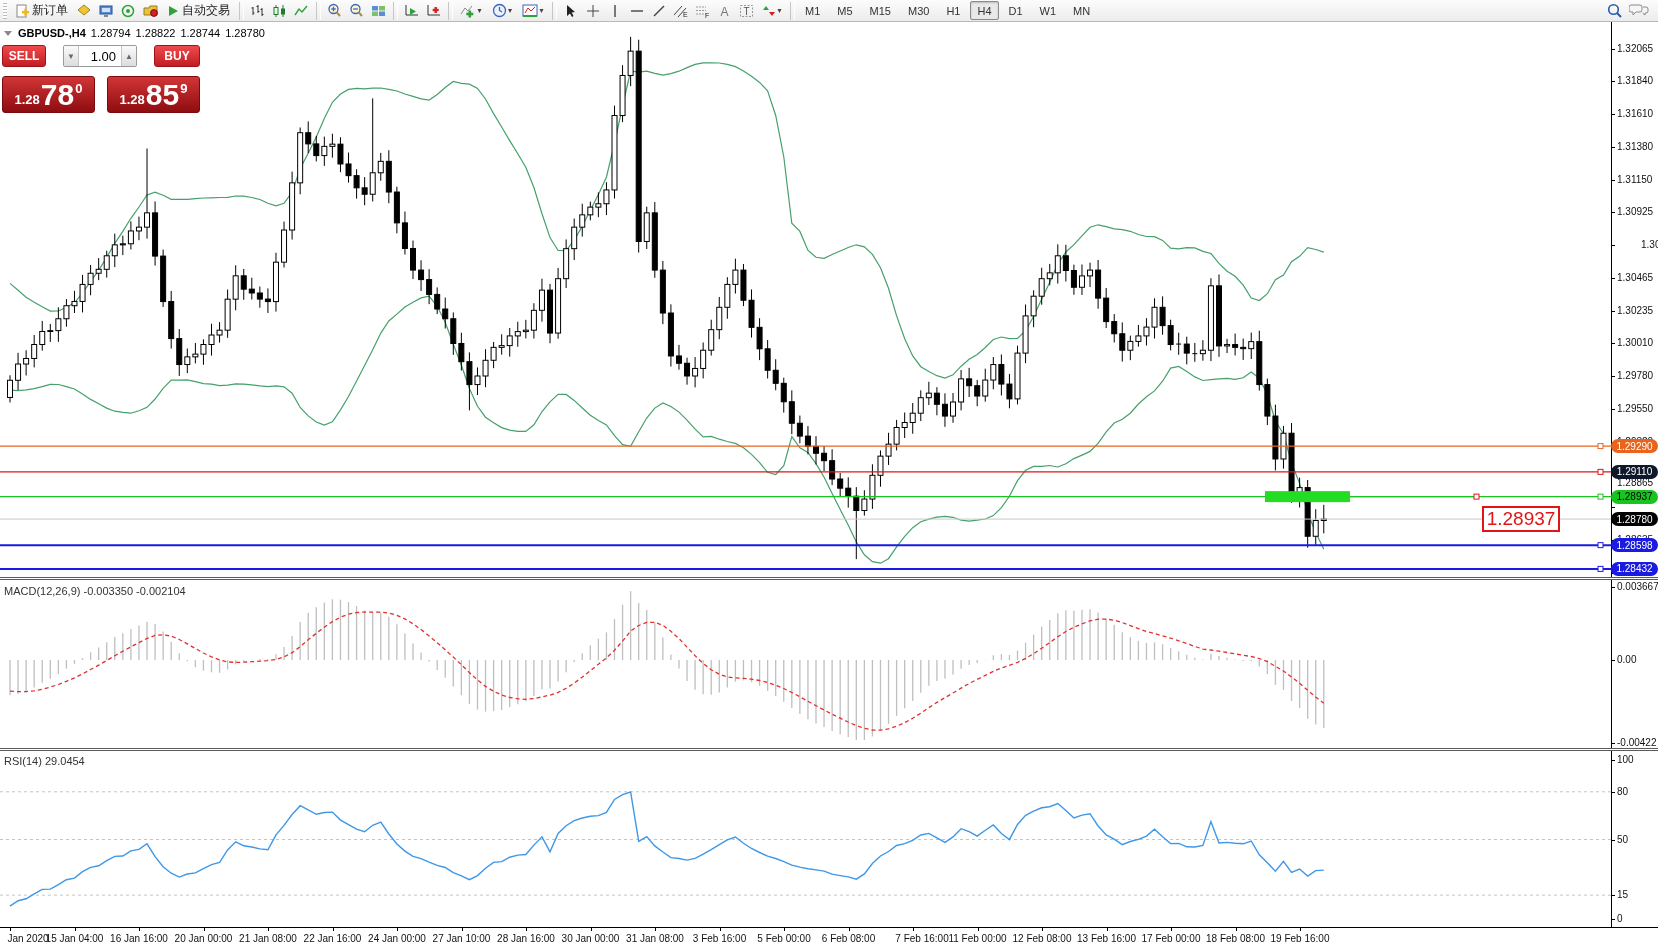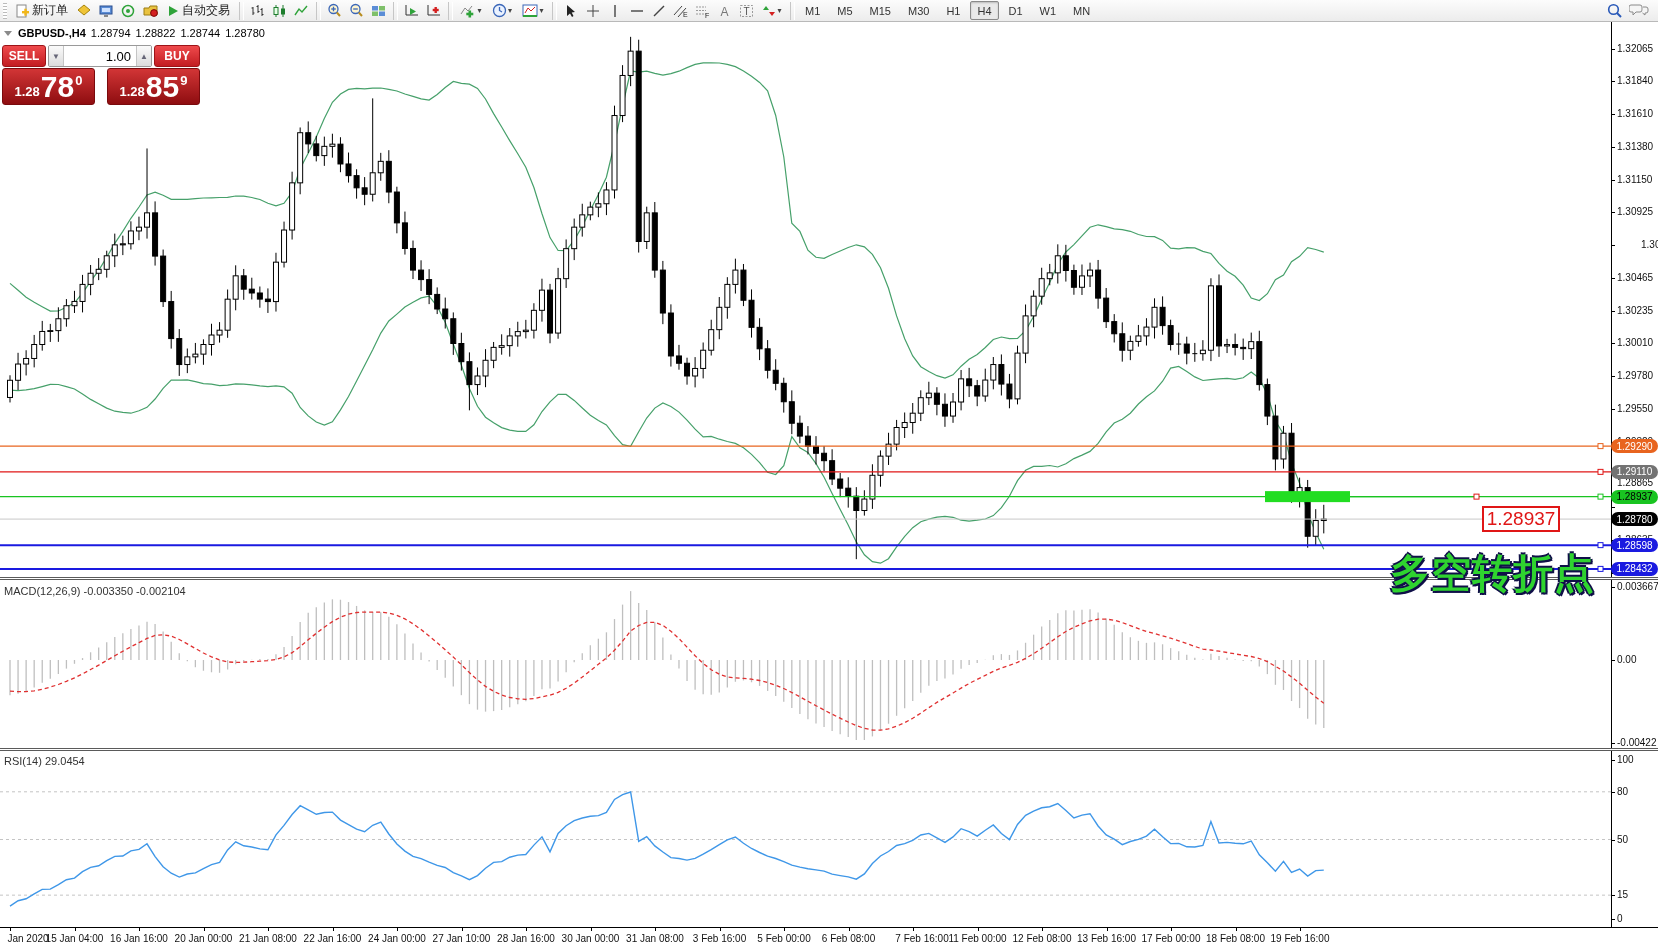--- a/index.html
+++ b/index.html
@@ -42,30 +42,30 @@
   .ind-label { position:absolute; left:4px; font-size:11px; color:#333; }
   .ind-label b { font-weight:400; color:#333; }
 
   
   .title-overlay { position:absolute; left:4px; top:5px; font-size:11px; color:#000;
     display:flex; align-items:center; gap:5px; }
   .collapse-tri { width:0; height:0; border-left:4px solid transparent; border-right:4px solid transparent;
     border-top:5px solid #8a8a8a; margin-right:1px; }
 
   .trade-panel { position:absolute; left:2px; top:23px; width:198px; }
-  .tp-row1 { display:flex; height:22px; gap:2px; }
+  .tp-row1 { display:flex; height:22px; gap:17px; }
   .tp-btn { flex:0 0 44px; background:linear-gradient(#ef4a4c,#c21d22); color:#fff; font-size:12px;
     font-weight:bold; display:flex; align-items:center; justify-content:center; border-radius:3px;
     border:1px solid #9d1418; }
   .tp-btn.buy { flex:0 0 46px; }
   .tp-spin { flex:1; display:flex; border:1px solid #9a9a9a; border-radius:2px; background:#fff; overflow:hidden; }
   .tp-arrow { width:15px; background:linear-gradient(#fafafa,#dcdcdc); color:#667; font-size:8px;
     display:flex; align-items:center; justify-content:center; border-left:1px solid #c5c5c5; border-right:1px solid #c5c5c5; }
   .tp-val { flex:1; font-size:13px; color:#000; display:flex; align-items:center; justify-content:flex-end; padding-right:5px; }
-  .tp-row2 { display:flex; margin-top:1px; gap:12px; }
+  .tp-row2 { display:flex; margin-top:9px; gap:12px; }
   .tp-price { flex:1; height:37px; background:linear-gradient(#d23536,#8e0d10); border:1px solid #7a0a0d;
     border-radius:3px; color:#fff; display:flex; align-items:center; justify-content:center; }
   .tp-price .small { font-size:13px; font-weight:bold; margin:10px 1px 0 0; }
   .tp-price .big { font-size:30px; font-weight:bold; line-height:30px; }
   .tp-price .sup { font-size:13px; font-weight:bold; margin:-12px 0 0 1px; }
 
   .callout-box { position:absolute; left:1482px; top:484px; width:78px; height:26px; background:#fff;
     border:2px solid #e01616; color:#e01616; font-size:19px; display:flex; align-items:center;
     justify-content:center; }
   .cn-note { position:absolute; left:1390px; top:524px; font-size:40px; font-weight:bold; color:#2fd32f;
@@ -867,21 +867,21 @@
         <div class="tick-label" style="top: 446.014px;">1.29095</div>
         <div class="tick-mark" style="top: 484.928px;"></div>
         <div class="tick-label" style="top: 455px;">1.28865</div>
         <div class="tick-mark" style="top: 517.841px;"></div>
         <div class="tick-label" style="top: 511.841px;">1.28635</div>
         <div class="tick-mark" style="top: 550.755px;"></div>
         <div class="tick-label" style="top: 544.755px;">1.28405</div>
       </div>
     <div id="price-specials">
         <div class="plabel" style="top: 417.109px; background: rgb(232, 100, 31); color: rgb(255, 255, 255);">1.29290</div>
-        <div class="plabel" style="top: 442.868px; background: #737373; color: rgb(255, 255, 255);">1.29110</div>
+        <div class="plabel" style="top: 442.868px; background: #0f172a; color: rgb(255, 255, 255);">1.29110</div>
         <div class="plabel" style="top: 467.624px; background: rgb(25, 196, 33); color: rgb(0, 0, 0);">1.28937</div>
         <div class="plabel" style="top: 490.092px; background: rgb(0, 0, 0); color: rgb(255, 255, 255);">1.28780</div>
         <div class="plabel" style="top: 516.136px; background: rgb(26, 26, 224); color: rgb(255, 255, 255);">1.28598</div>
         <div class="plabel" style="top: 539.891px; background: rgb(26, 26, 224); color: rgb(255, 255, 255);">1.28432</div>
       </div>
     <div id="macd-axis">
         <div class="tick-mark" style="top: 565px;"></div>
         <div class="tick-label" style="top: 559px;">0.003667</div>
         <div class="tick-mark" style="top: 638px;"></div>
         <div class="tick-label" style="top: 632px;">0.00</div>
@@ -979,15 +979,14 @@
         </div>
         <div class="tp-price">
           <span class="small">1.28</span>
           <span class="big">85</span>
           <span class="sup">9</span>
         </div>
       </div>
     </div>
 
     <div class="callout-box">1.28937</div>
-    <div class="cn-note">多空转折点</div>
   </div>
 </div>
 
 </body></html>

